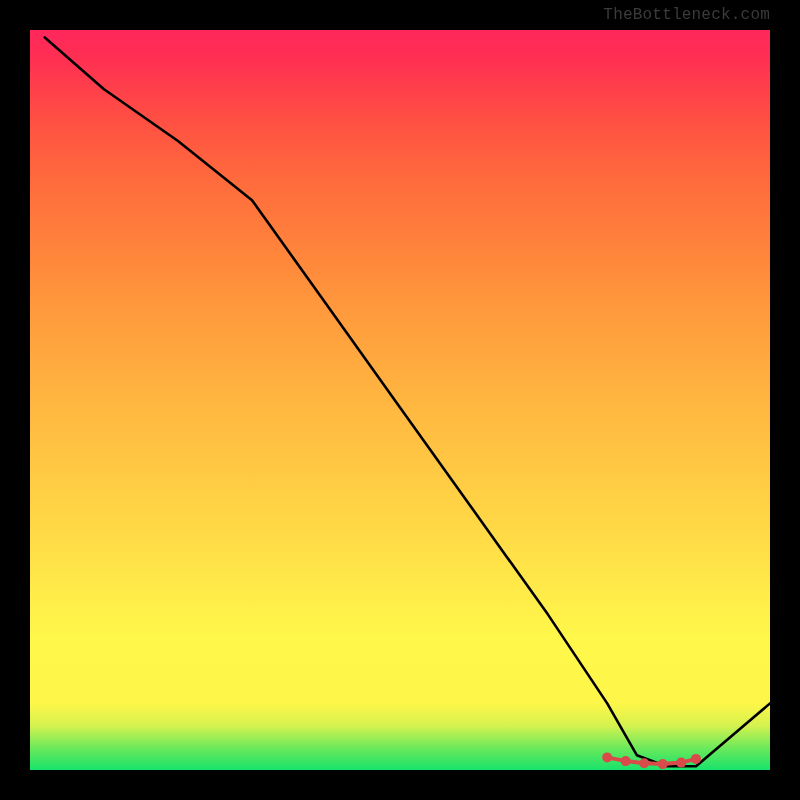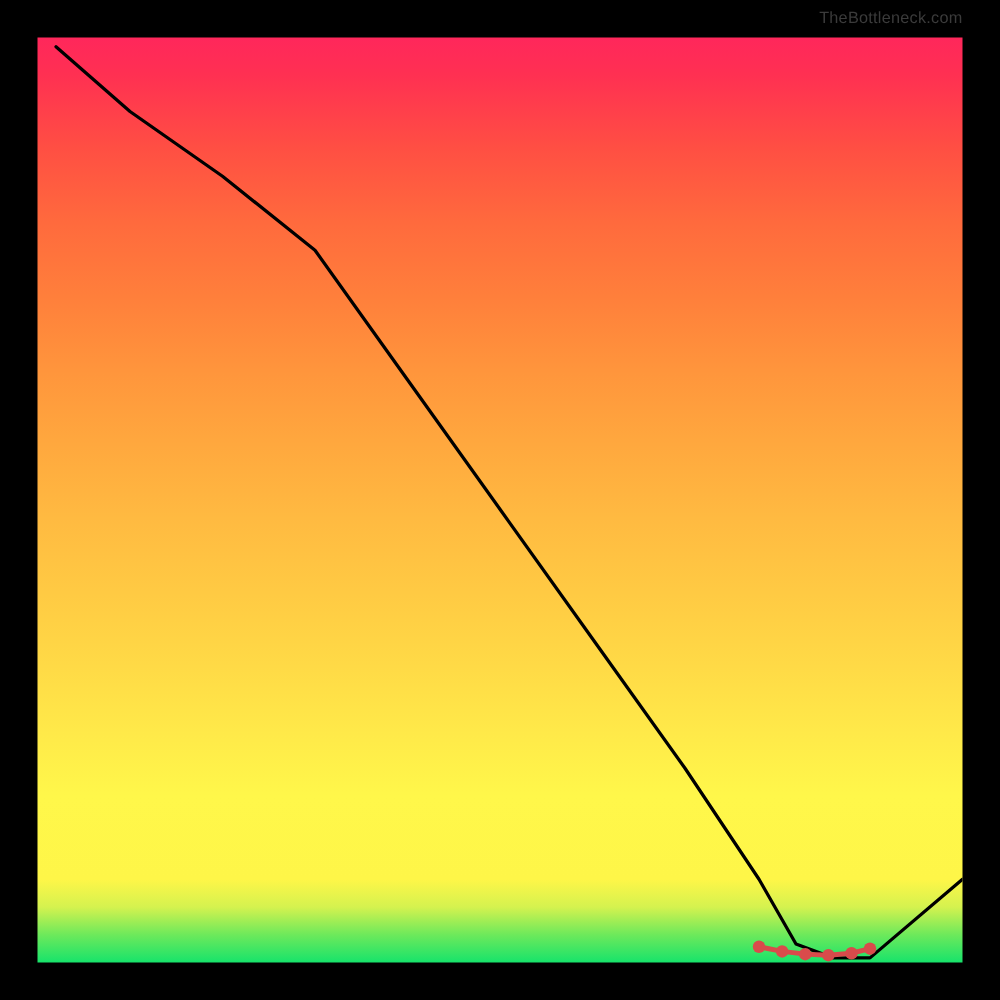--- a/index.html
+++ b/index.html
@@ -39,22 +39,22 @@
       #ff4f43 88%,
       #ff3052 96%,
       #ff275b 100%
     );
   }
   .watermark {
     position: absolute;
     top: 6px;
     right: 30px;
     color: #3b3b3b;
-    font-family: Liberation Sans, sans-serif;
-    font-size: 13px;
+    font-family: Liberation Mono, monospace;
+    font-size: 16px;
     font-weight: 500;
     letter-spacing: 0.2px;
     user-select: none;
   }
   svg.overlay {
     position: absolute;
     left: 30px;
     top: 30px;
     width: 740px;
     height: 740px;

